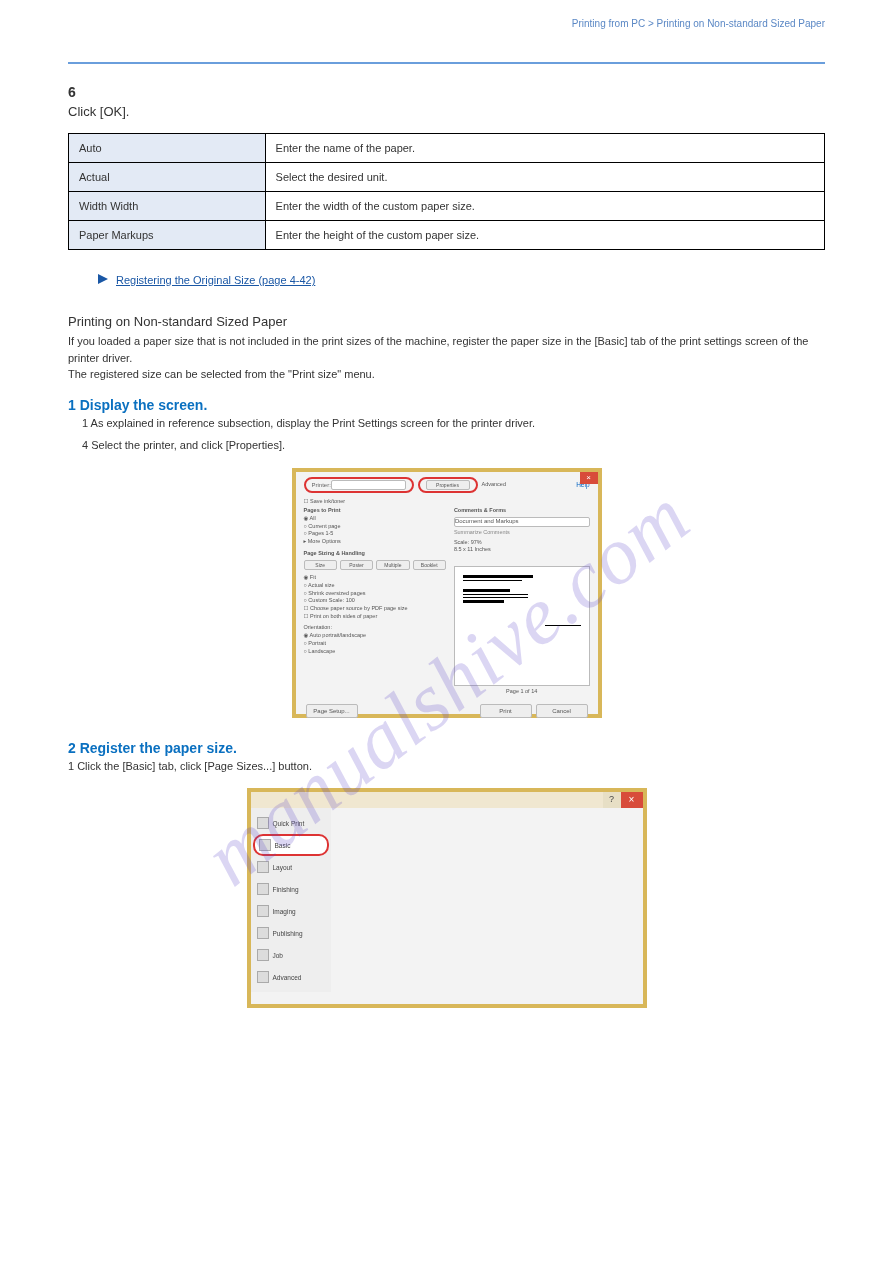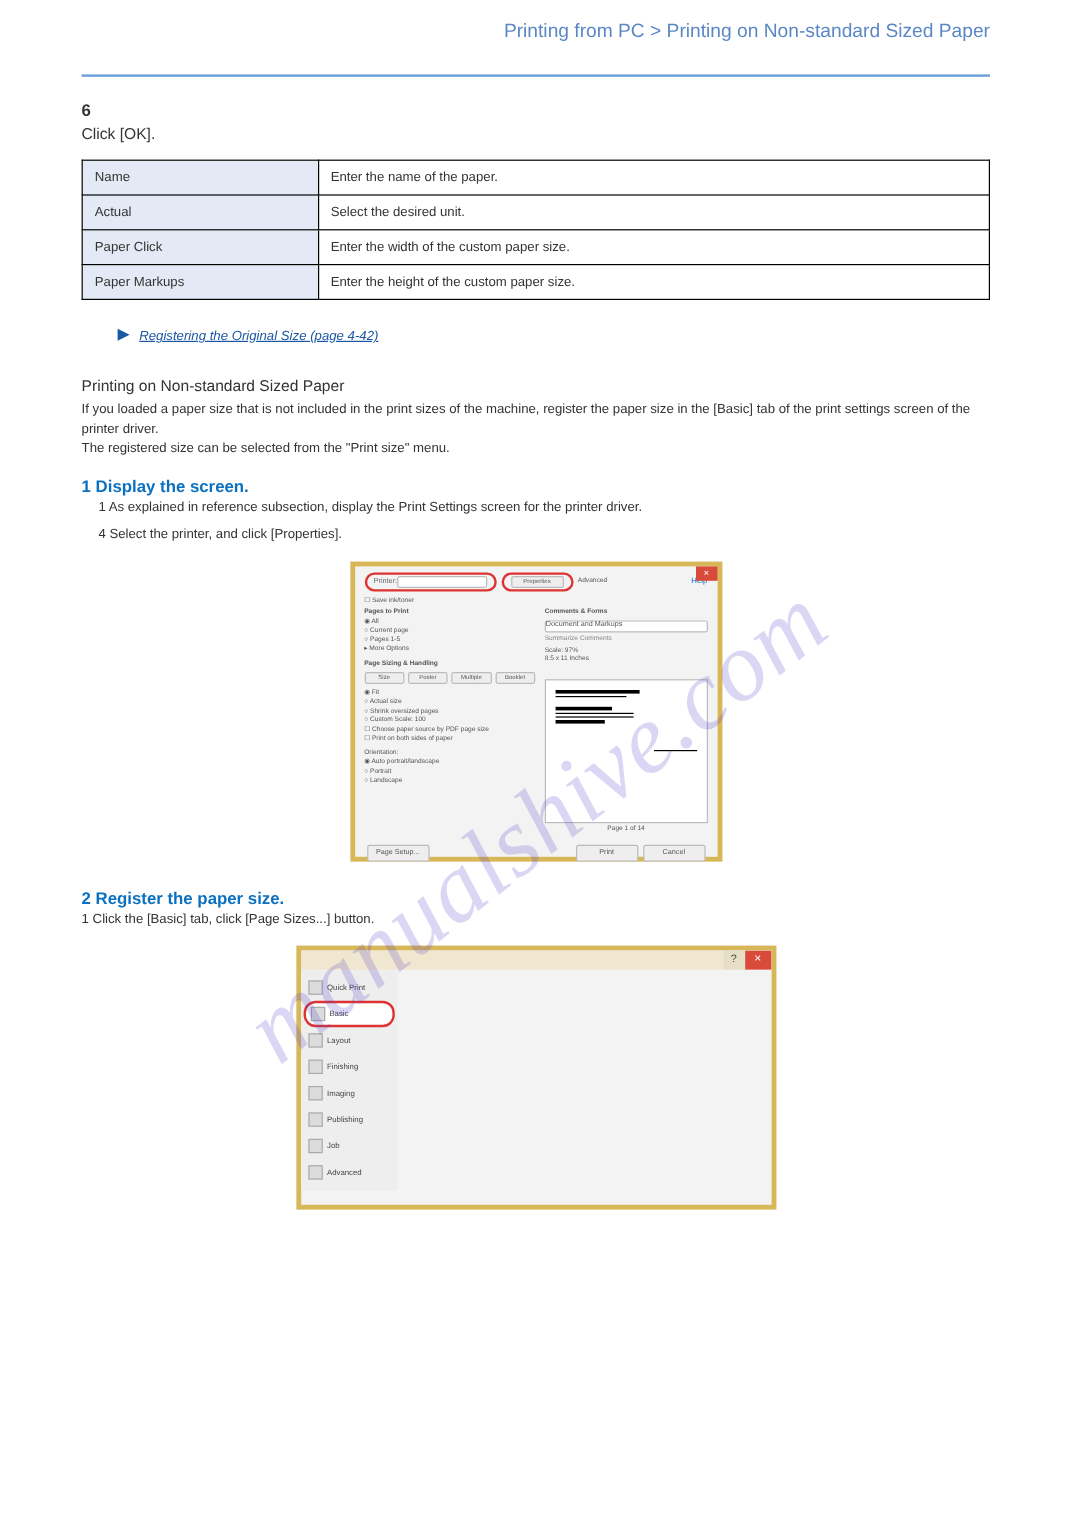--- a/index.html
+++ b/index.html
@@ -1,25 +1,25 @@
 <!DOCTYPE html>
 <html><head>
 <meta charset="utf-8">
 <style>
   * { box-sizing: border-box; margin: 0; padding: 0; }
   body { font-family: Arial, Helvetica, sans-serif; background: #fff; width: 893px; margin: 0 auto; font-size: 12px; color: #333; position: relative; }
   .page { padding: 30px 68px 40px; position: relative; }
   .hr-top { height: 2px; background: #6a9edc; margin-top: 32px; margin-bottom: 20px; position: relative; }
-  .header-right { position: absolute; right: 68px; top: 18px; color: #5b88c5; font-size: 16px; }
+  .header-right { position: absolute; right: 68px; top: 18px; color: #5b88c5; font-size: 10px; }
   .section-num { font-weight: bold; font-size: 14px; margin-bottom: 4px; color: #333; }
   .section-sub { font-size: 13px; color: #333; margin-bottom: 14px; }
   table.param { width: 100%; border-collapse: collapse; margin-bottom: 24px; }
   table.param td, table.param th { border: 1px solid #000; padding: 8px 10px; font-size: 11px; text-align: left; vertical-align: middle; }
   table.param th { background: #e3eaf5; font-weight: normal; width: 26%; }
-  .arrow-row { display: flex; align-items: flex-start; margin-left: 30px; margin-bottom: 28px; font-style: italic; }
+  .arrow-row { display: flex; align-items: flex-start; margin-left: 30px; margin-bottom: 28px; }
   .arrow-icon { width: 0; height: 0; border-top: 5px solid transparent; border-bottom: 5px solid transparent; border-left: 10px solid #1a57a5; margin-right: 8px; }
   .link { color: #1a57a5; text-decoration: underline; font-size: 11px; }
   .h-sub { font-weight: normal; font-size: 13px; margin-bottom: 4px; color: #333; }
   .body-text { font-size: 11px; color: #333; line-height: 1.5; margin-bottom: 14px; }
   .step-label { font-size: 14px; font-weight: bold; color: #0a70c0; margin-bottom: 2px; }
   .fig { margin: 6px 0 22px 0; display: flex; justify-content: center; }
   .fig img, .fig .shot { display: block; }
 
   
   .shot1 { width: 310px; height: 250px; border: 4px solid #d8b759; background: #f3f3f3; position: relative; font-size: 6px; color: #555; }
@@ -63,29 +63,29 @@
 <div class="page">
   <div class="header-right">Printing from PC &gt; Printing on Non-standard Sized Paper</div>
   <div class="hr-top"></div>
 
   <div class="section-num">6</div>
   <div class="section-sub">Click [OK].</div>
 
   <table class="param">
     <tbody>
         <tr>
-          <th>Name</th>
+          <th>Auto</th>
           <td>Enter the name of the paper.</td>
         </tr>
     <tr>
           <th>Actual</th>
           <td>Select the desired unit.</td>
         </tr>
     <tr>
-          <th>Paper Click</th>
+          <th>Width Width</th>
           <td>Enter the width of the custom paper size.</td>
         </tr>
     <tr>
           <th>Paper Markups</th>
           <td>Enter the height of the custom paper size.</td>
         </tr>
   </tbody>
     </table>
 
   <div class="arrow-row">

